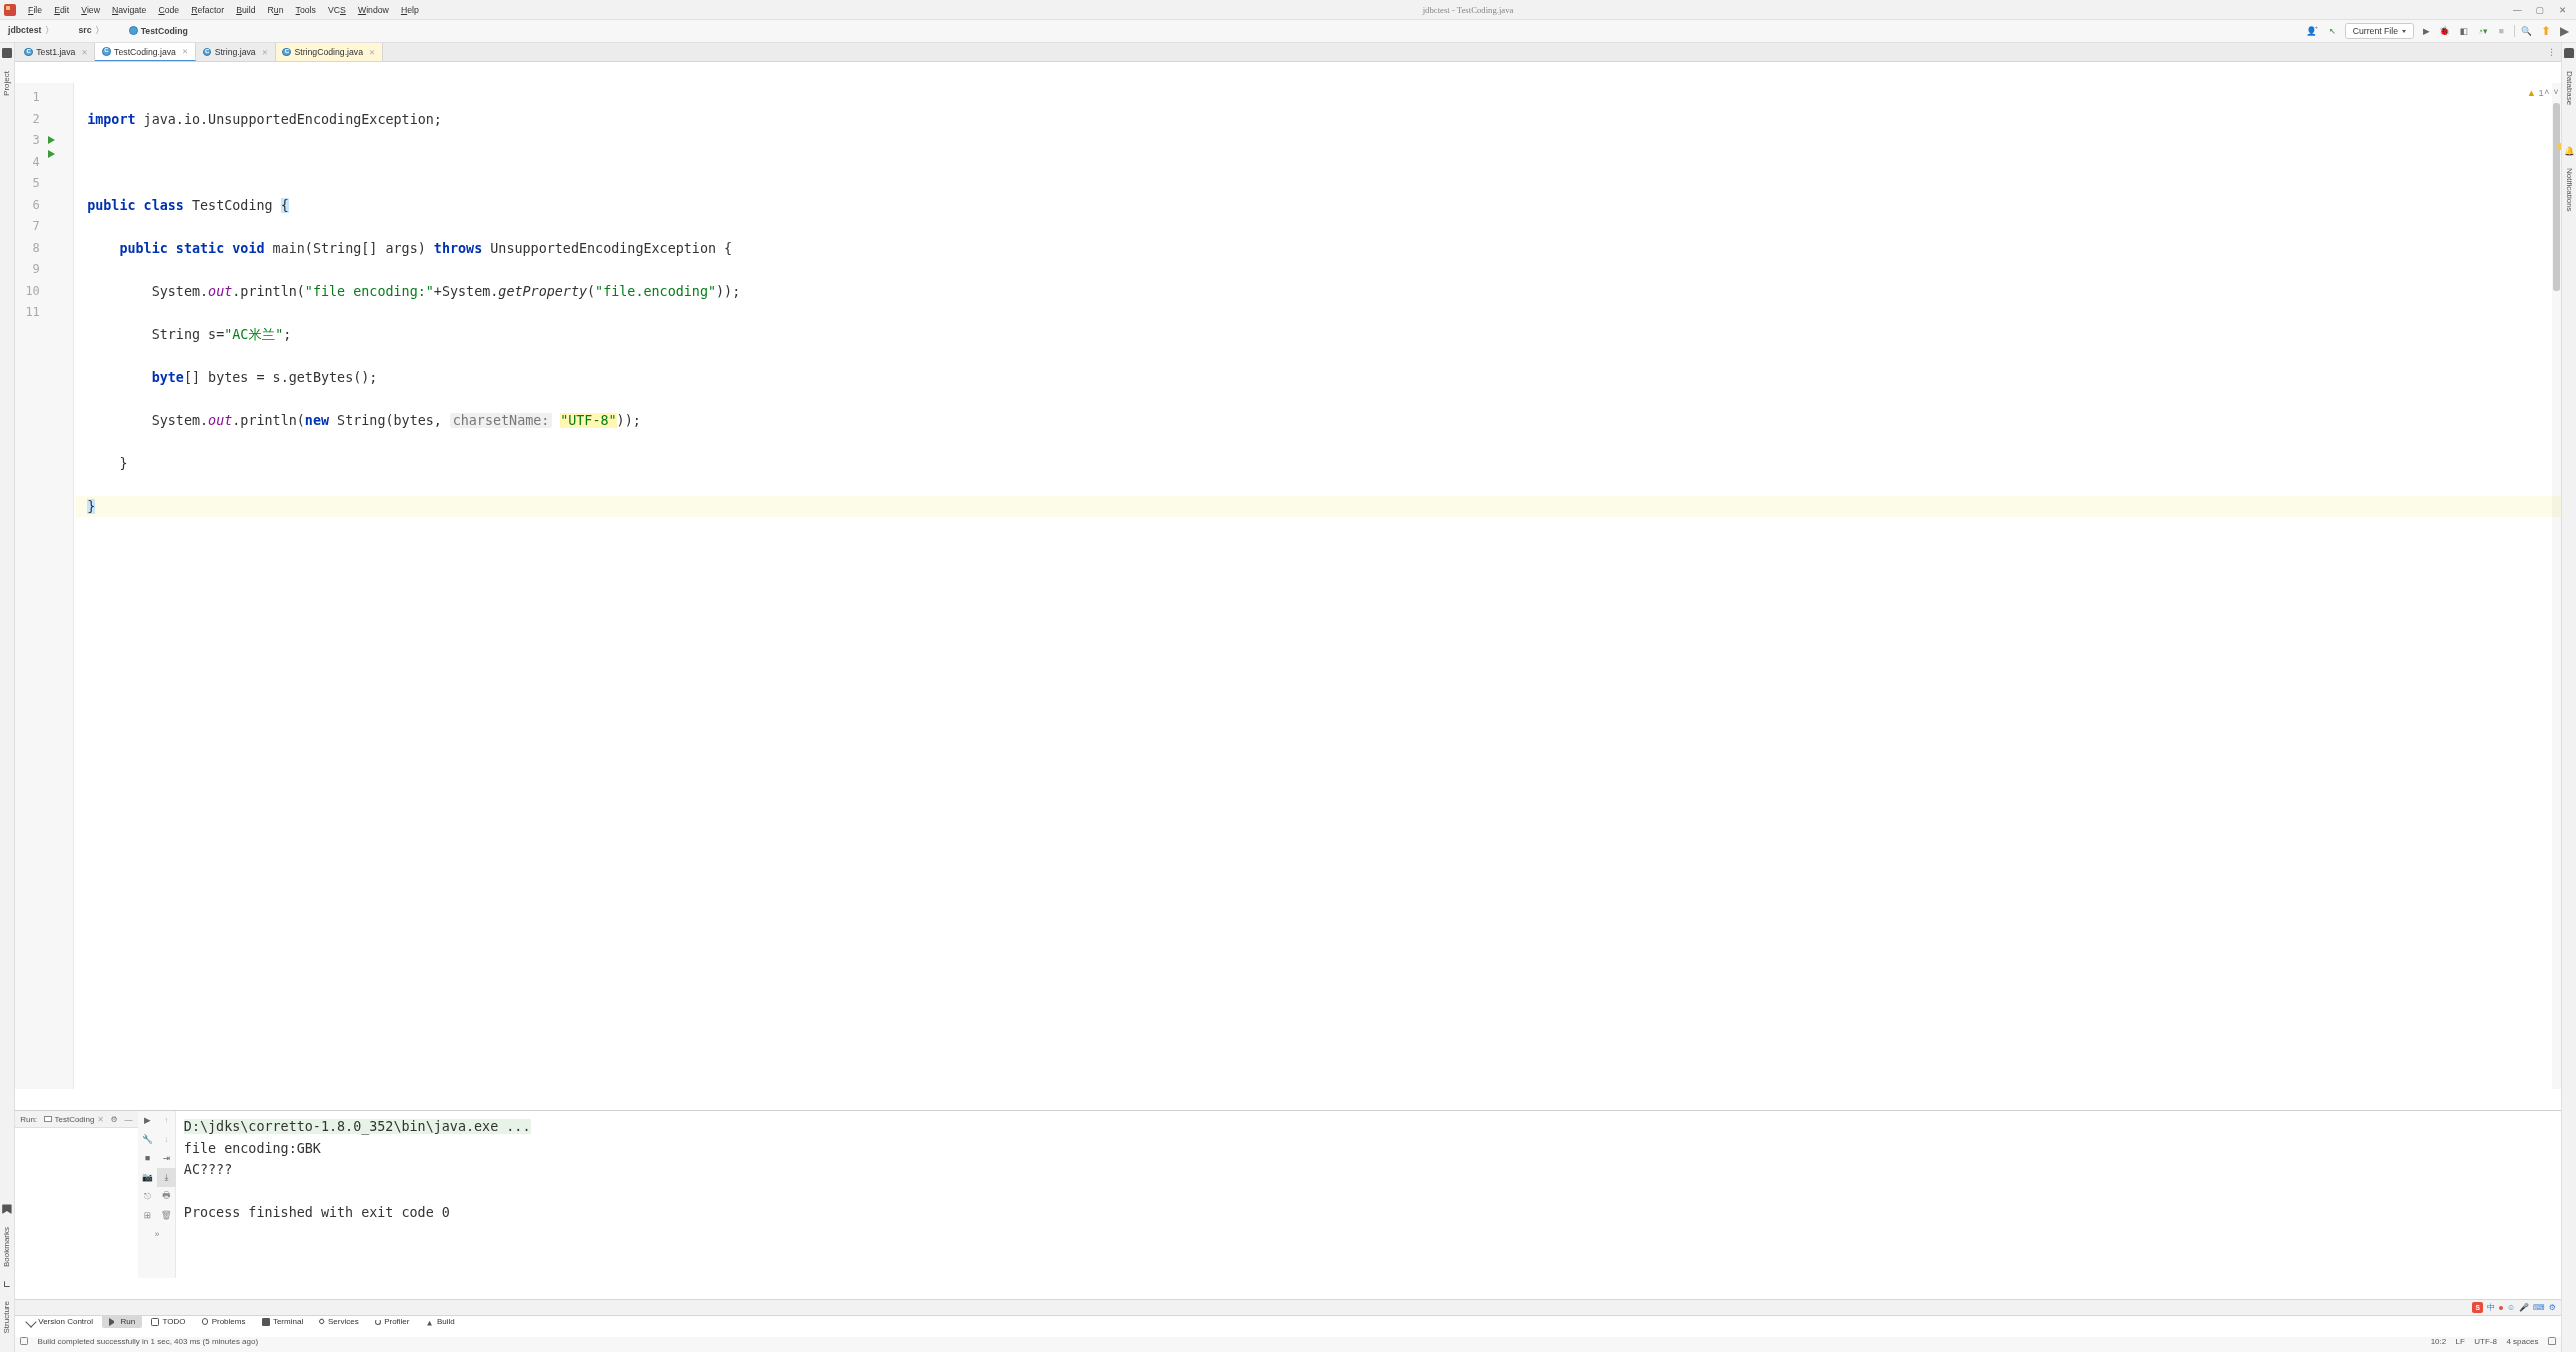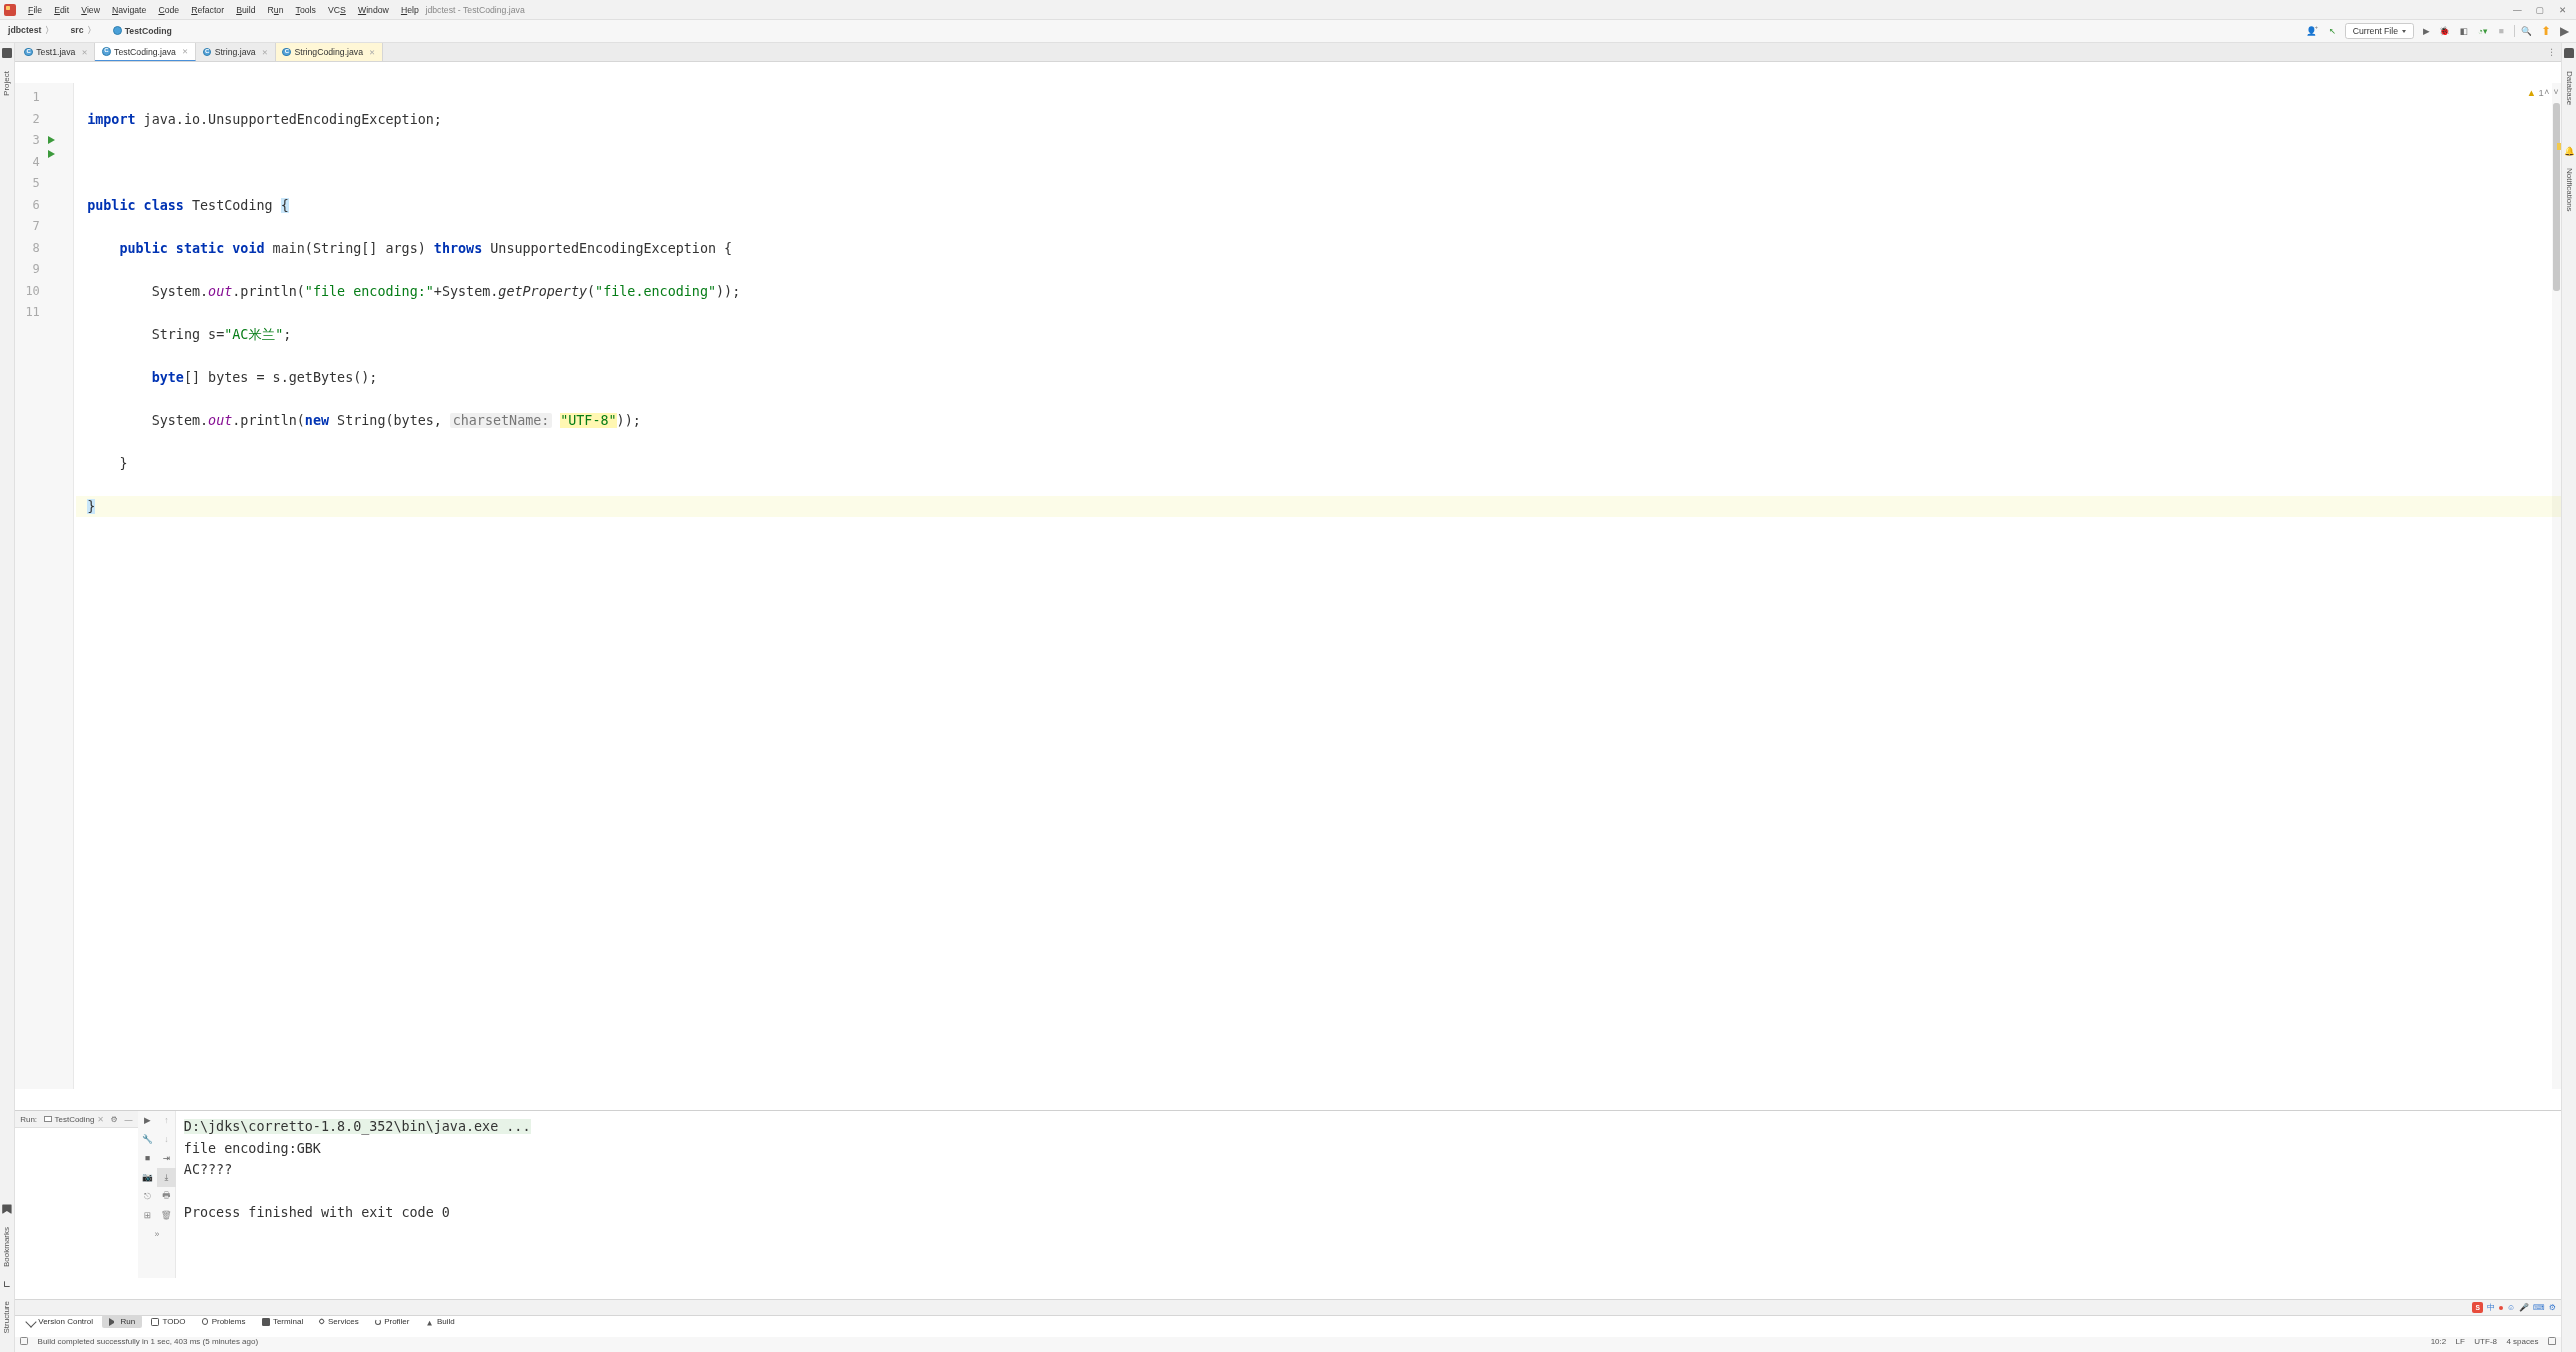--- a/index.html
+++ b/index.html
@@ -5,27 +5,27 @@
   * { box-sizing: border-box; margin: 0; padding: 0; }
   html, body { width: 100%; height: 100%; font-family: "Segoe UI", Arial, sans-serif; font-size: 8.7px; color: #333; background: #fff; overflow: hidden; }
   .app { display: flex; flex-direction: column; width: 100%; height: 100%; }
 
   
   .menu-bar { display: flex; align-items: center; height: 20px; background: #f2f2f2; border-bottom: 0.7px solid #e0e0e0; padding: 0 4px; gap: 1.3px; }
   .app-icon { width: 12px; height: 12px; background: #d1493b; border-radius: 2px; position: relative; margin-right: 5.4px; }
   .app-icon::after { content: ""; position: absolute; left: 2px; top: 2px; width: 4px; height: 4px; background: #ffcc66; border-radius: 0.7px; }
   .menu-item { padding: 2.7px 5.4px; cursor: default; }
   .menu-item u { text-decoration: underline; }
-  .window-title { flex: 1; color: #888; font-size: 8.7px; }
+  .window-title { flex: 1; text-align: center; color: #888; font-size: 8.7px; font-family: Liberation Serif, serif; }
   .win-ctrl { display: flex; gap: 12px; margin-left: auto; padding-right: 4px; color: #777; }
   .win-ctrl span { width: 10.7px; text-align: center; cursor: default; }
 
   
   .nav-row { display: flex; align-items: center; height: 23px; background: #f7f7f7; border-bottom: 0.7px solid #e0e0e0; padding: 0 5.4px; }
-  .breadcrumb { display: flex; align-items: center; gap: 10px; font-weight: 600; color: #444; }
+  .breadcrumb { display: flex; align-items: center; gap: 18px; font-weight: 600; color: #444; }
   .crumb { padding: 1.3px 2.7px; }
   .crumb .chev { color: #aaa; margin: 0 1.3px; }
   .crumb-icon { width: 9.4px; height: 9.4px; border-radius: 50%; background: #4aa0d8; display: inline-block; vertical-align: -1.3px; margin-right: 2.7px; border: 0.7px solid #2f7fb0; }
   .nav-right { margin-left: auto; display: flex; align-items: center; gap: 6.7px; }
   .nav-right .ic { width: 12px; height: 12px; display: flex; align-items: center; justify-content: center; color: #666; }
   .cfg-dd { border: 0.7px solid #ccc; border-radius: 2.7px; padding: 2px 6.7px; background: #fff; display: flex; align-items: center; gap: 4px; }
   .cfg-dd .caret { border-left: 2.7px solid transparent; border-right: 2.7px solid transparent; border-top: 3.4px solid #555; }
   .ic-play { color: #3c9a3c; }
   .ic-bug { color: #3c9a3c; }
   .ic-cover { color: #3c9a3c; }

